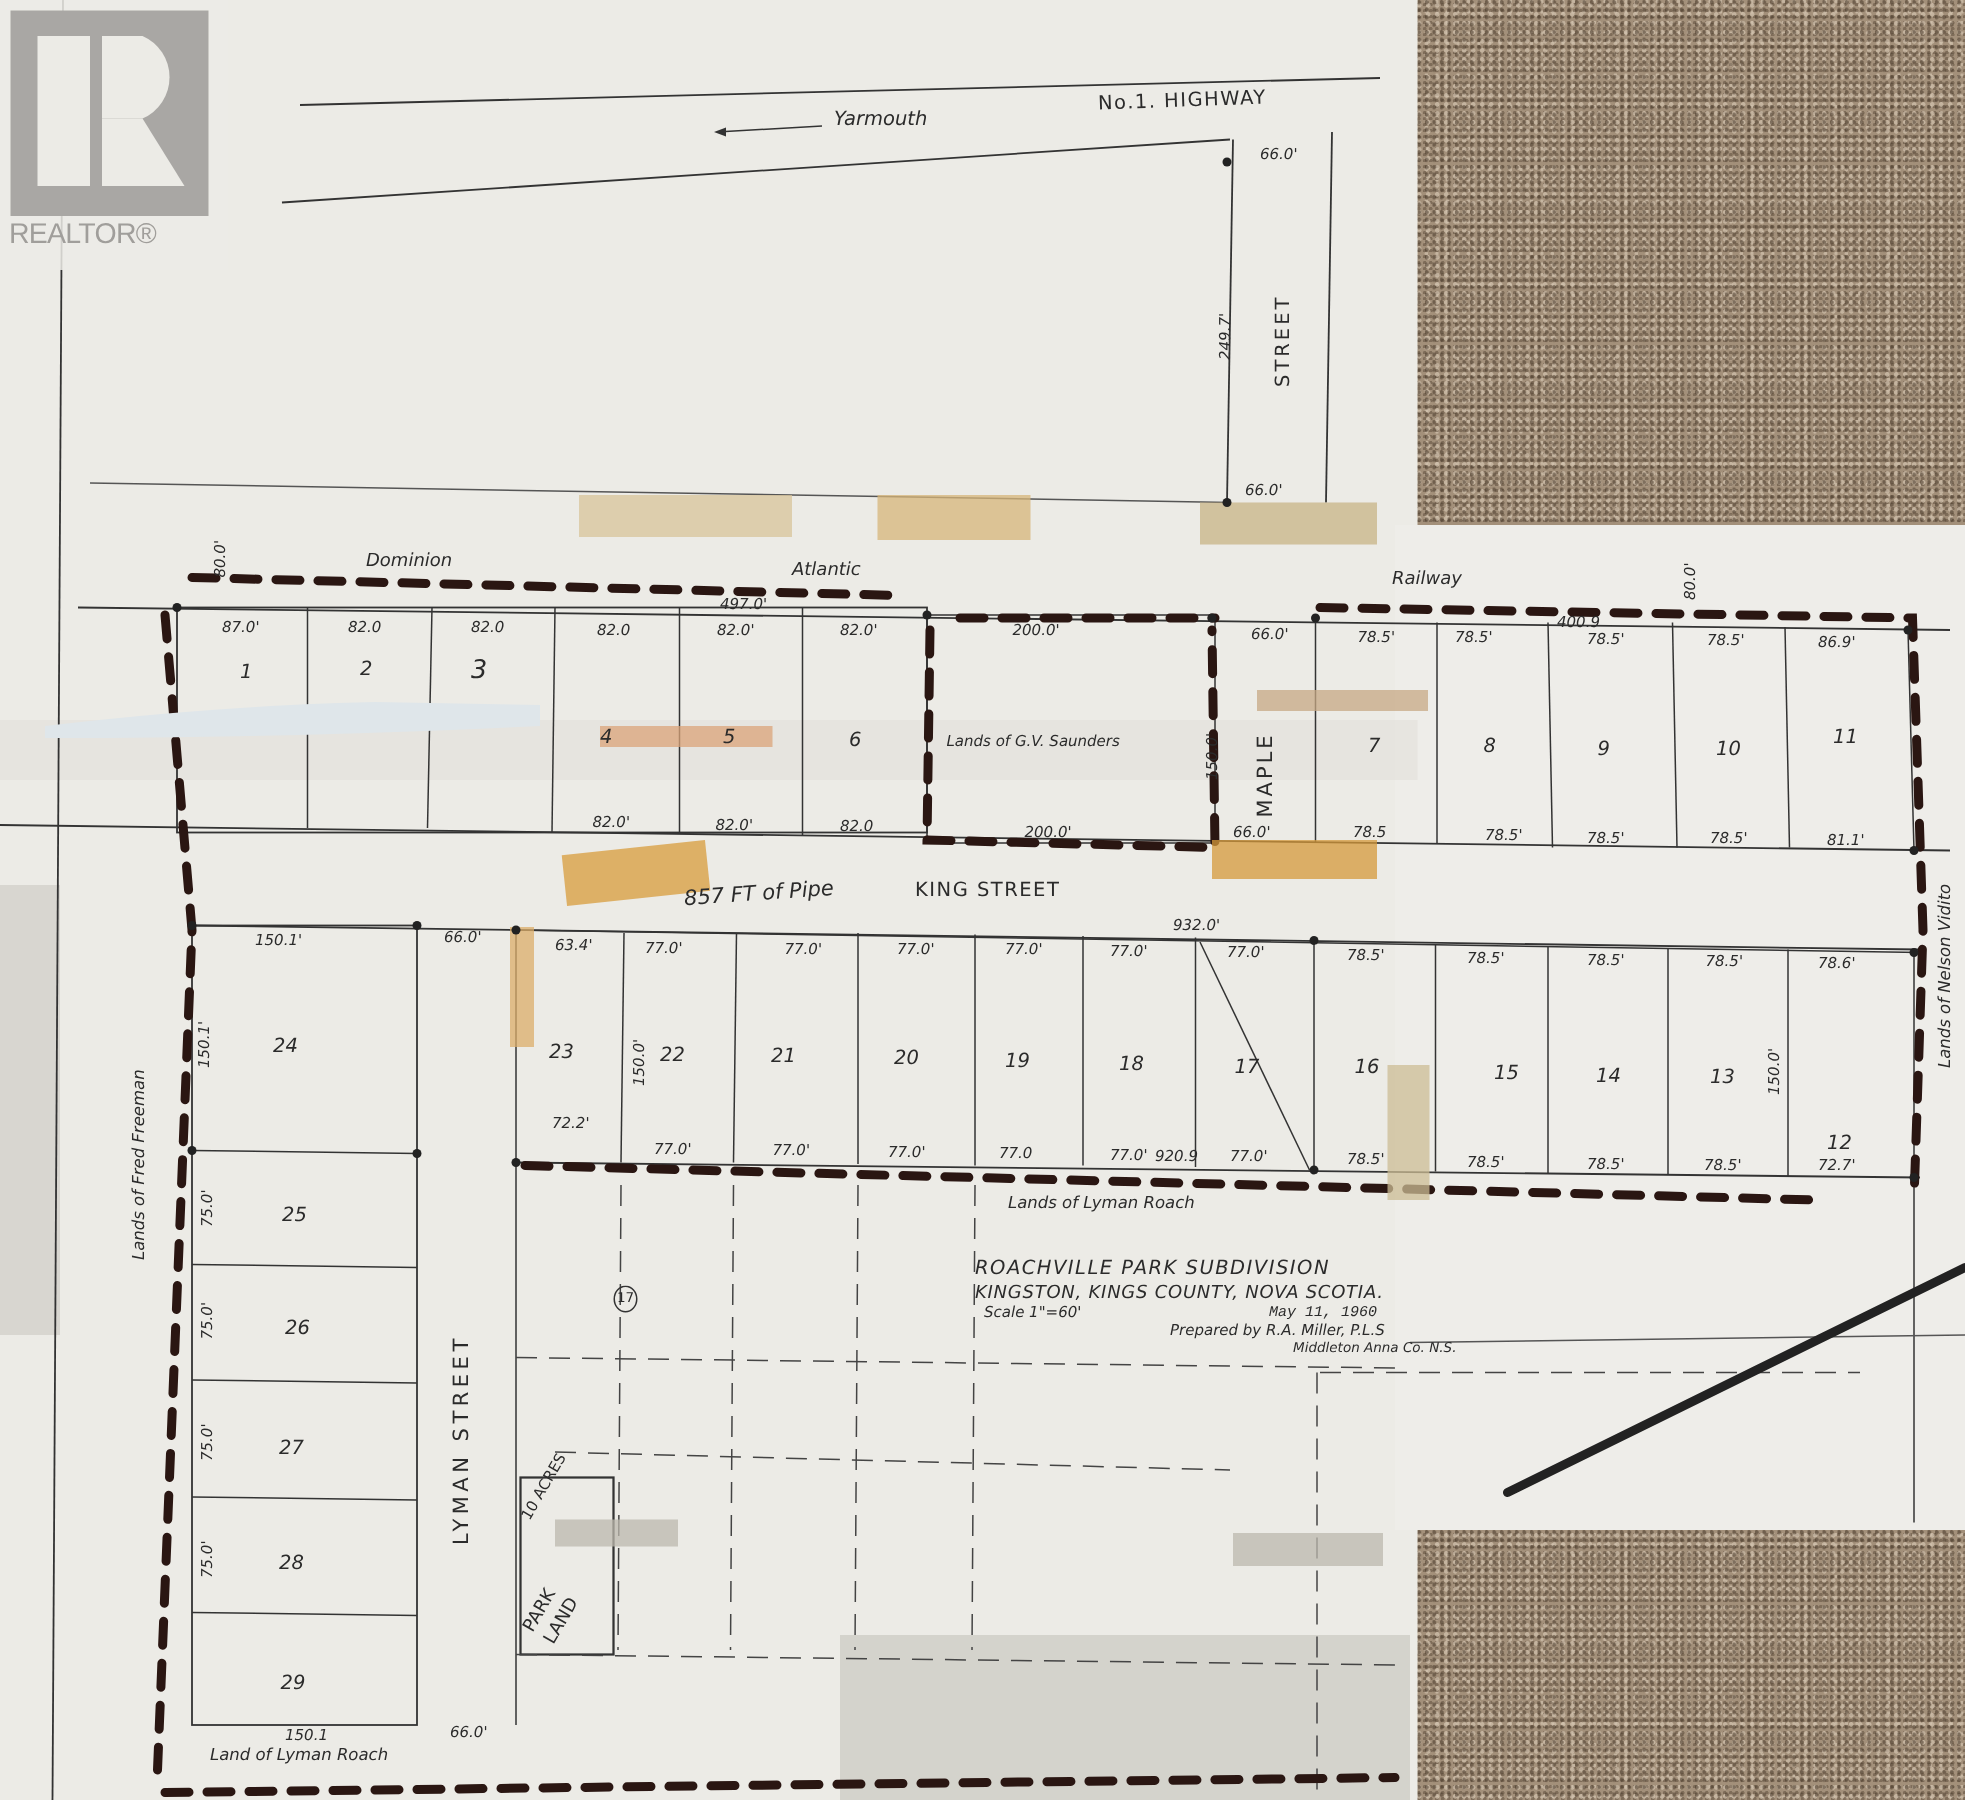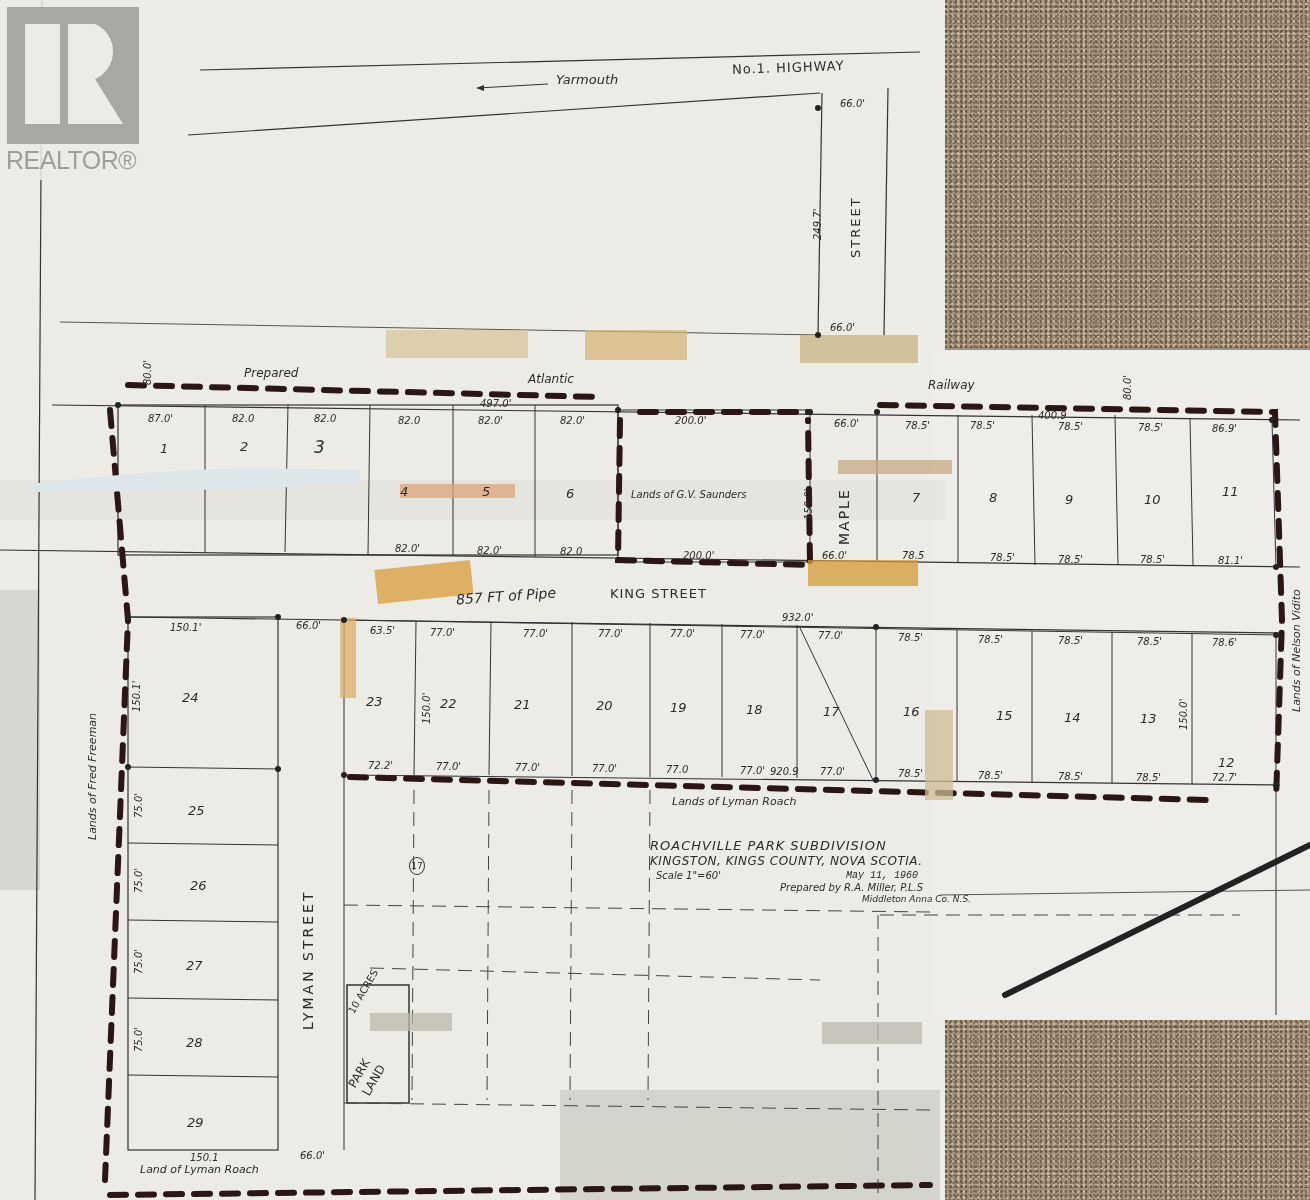--- a/index.html
+++ b/index.html
@@ -9,21 +9,21 @@
     background-image:
       radial-gradient(circle at 20% 30%, rgba(70,55,40,.55) 0 1.2px, transparent 1.6px),
       radial-gradient(circle at 70% 60%, rgba(210,195,175,.7) 0 1.3px, transparent 1.7px),
       radial-gradient(circle at 45% 80%, rgba(90,72,55,.5) 0 1px, transparent 1.5px),
       radial-gradient(circle at 85% 15%, rgba(220,205,185,.6) 0 1px, transparent 1.4px);
     background-size:5px 5px,6px 6px,4px 4px,7px 7px;}
   .sheet{position:absolute;background:#ecebe6;}
   .map-svg{position:absolute;left:0;top:0;}
   .realtor{position:absolute;left:0;top:0;width:152px;height:180px;background:rgba(236,235,230,.85);}
   .realtor-mark{position:absolute;left:7px;top:7px;width:132px;height:137px;background:#a9a7a4;}
-  .realtor-text{position:absolute;left:6px;top:146px;font-family:"Liberation Sans",sans-serif;font-size:25px;color:#a09e9b;letter-spacing:-0.5px;}
+  .realtor-text{position:absolute;left:6px;top:146px;font-family:"Liberation Sans",sans-serif;font-size:19px;color:#a09e9b;letter-spacing:-0.5px;}
 </style>
 </head>
 <body>
 
 <div class="carpet"></div>
 
 <div class="sheet" style="left:0;top:0;width:945px;height:1200px;"></div>
 <div class="sheet" style="left:930px;top:350px;width:380px;height:670px;background:#eeede9;"></div>
 
 <svg class="map-svg" width="1310" height="1200" viewBox="0 0 1310 1200">
@@ -176,21 +176,21 @@
   .v{transform-origin:left top;}
 </style>
 
 <div class="lbl" style="left:732px;top:60px;font-size:13px;font-style:normal;letter-spacing:1px;transform:rotate(-2deg);">No.1. HIGHWAY</div>
 <div class="lbl" style="left:556px;top:72px;font-size:13px;">Yarmouth</div>
 <div class="lbl d" style="left:840px;top:98px;">66.0'</div>
 <div class="lbl d v" style="left:812px;top:240px;transform:rotate(-90deg);">249.7'</div>
 <div class="lbl v" style="left:848px;top:258px;font-size:13px;font-style:normal;letter-spacing:2px;transform:rotate(-90deg);">STREET</div>
 <div class="lbl d" style="left:830px;top:322px;">66.0'</div>
 
-<div class="lbl" style="left:244px;top:366px;font-size:12px;">Prepared</div>
+<div class="lbl" style="left:244px;top:366px;font-size:12px;">Dominion</div>
 <div class="lbl" style="left:528px;top:372px;font-size:12px;">Atlantic</div>
 <div class="lbl" style="left:928px;top:378px;font-size:12px;">Railway</div>
 <div class="lbl d v" style="left:142px;top:385px;transform:rotate(-90deg);">80.0'</div>
 <div class="lbl d v" style="left:1122px;top:400px;transform:rotate(-90deg);">80.0'</div>
 <div class="lbl d" style="left:480px;top:398px;">497.0'</div>
 <div class="lbl d" style="left:1038px;top:410px;">400.9</div>
 
 <div class="lbl d" style="left:148px;top:413px;">87.0'</div>
 <div class="lbl d" style="left:232px;top:413px;">82.0</div>
 <div class="lbl d" style="left:314px;top:413px;">82.0</div>
@@ -230,21 +230,21 @@
 <div class="lbl d" style="left:990px;top:552px;">78.5'</div>
 <div class="lbl d" style="left:1058px;top:554px;">78.5'</div>
 <div class="lbl d" style="left:1140px;top:554px;">78.5'</div>
 <div class="lbl d" style="left:1218px;top:555px;">81.1'</div>
 
 <div class="lbl" style="left:456px;top:588px;font-size:14px;transform:rotate(-4deg);">857 FT of Pipe</div>
 <div class="lbl" style="left:610px;top:586px;font-size:13px;font-style:normal;letter-spacing:1px;">KING STREET</div>
 <div class="lbl d" style="left:782px;top:612px;">932.0'</div>
 <div class="lbl d" style="left:296px;top:620px;">66.0'</div>
 
-<div class="lbl d" style="left:370px;top:625px;">63.5'</div>
+<div class="lbl d" style="left:370px;top:625px;">63.4'</div>
 <div class="lbl d" style="left:430px;top:627px;">77.0'</div>
 <div class="lbl d" style="left:523px;top:628px;">77.0'</div>
 <div class="lbl d" style="left:598px;top:628px;">77.0'</div>
 <div class="lbl d" style="left:670px;top:628px;">77.0'</div>
 <div class="lbl d" style="left:740px;top:629px;">77.0'</div>
 <div class="lbl d" style="left:818px;top:630px;">77.0'</div>
 <div class="lbl d" style="left:898px;top:632px;">78.5'</div>
 <div class="lbl d" style="left:978px;top:634px;">78.5'</div>
 <div class="lbl d" style="left:1058px;top:635px;">78.5'</div>
 <div class="lbl d" style="left:1137px;top:636px;">78.5'</div>
@@ -256,21 +256,21 @@
 <div class="lbl n" style="left:596px;top:698px;">20</div>
 <div class="lbl n" style="left:670px;top:700px;">19</div>
 <div class="lbl n" style="left:746px;top:702px;">18</div>
 <div class="lbl n" style="left:823px;top:704px;">17</div>
 <div class="lbl n" style="left:903px;top:704px;">16</div>
 <div class="lbl n" style="left:984px;top:708px;margin-left:12px;">15</div>
 <div class="lbl n" style="left:1064px;top:710px;">14</div>
 <div class="lbl n" style="left:1140px;top:711px;">13</div>
 <div class="lbl n" style="left:1218px;top:711px;margin-top:44px;">12</div>
 
-<div class="lbl d" style="left:368px;top:760px;">72.2'</div>
+<div class="lbl d" style="left:368px;top:744px;">72.2'</div>
 <div class="lbl d" style="left:436px;top:761px;">77.0'</div>
 <div class="lbl d" style="left:515px;top:762px;">77.0'</div>
 <div class="lbl d" style="left:592px;top:763px;">77.0'</div>
 <div class="lbl d" style="left:666px;top:764px;">77.0</div>
 <div class="lbl d" style="left:740px;top:765px;">77.0'</div>
 <div class="lbl d" style="left:820px;top:766px;">77.0'</div>
 <div class="lbl d" style="left:898px;top:768px;">78.5'</div>
 <div class="lbl d" style="left:978px;top:770px;">78.5'</div>
 <div class="lbl d" style="left:1058px;top:771px;">78.5'</div>
 <div class="lbl d" style="left:1136px;top:772px;">78.5'</div>

